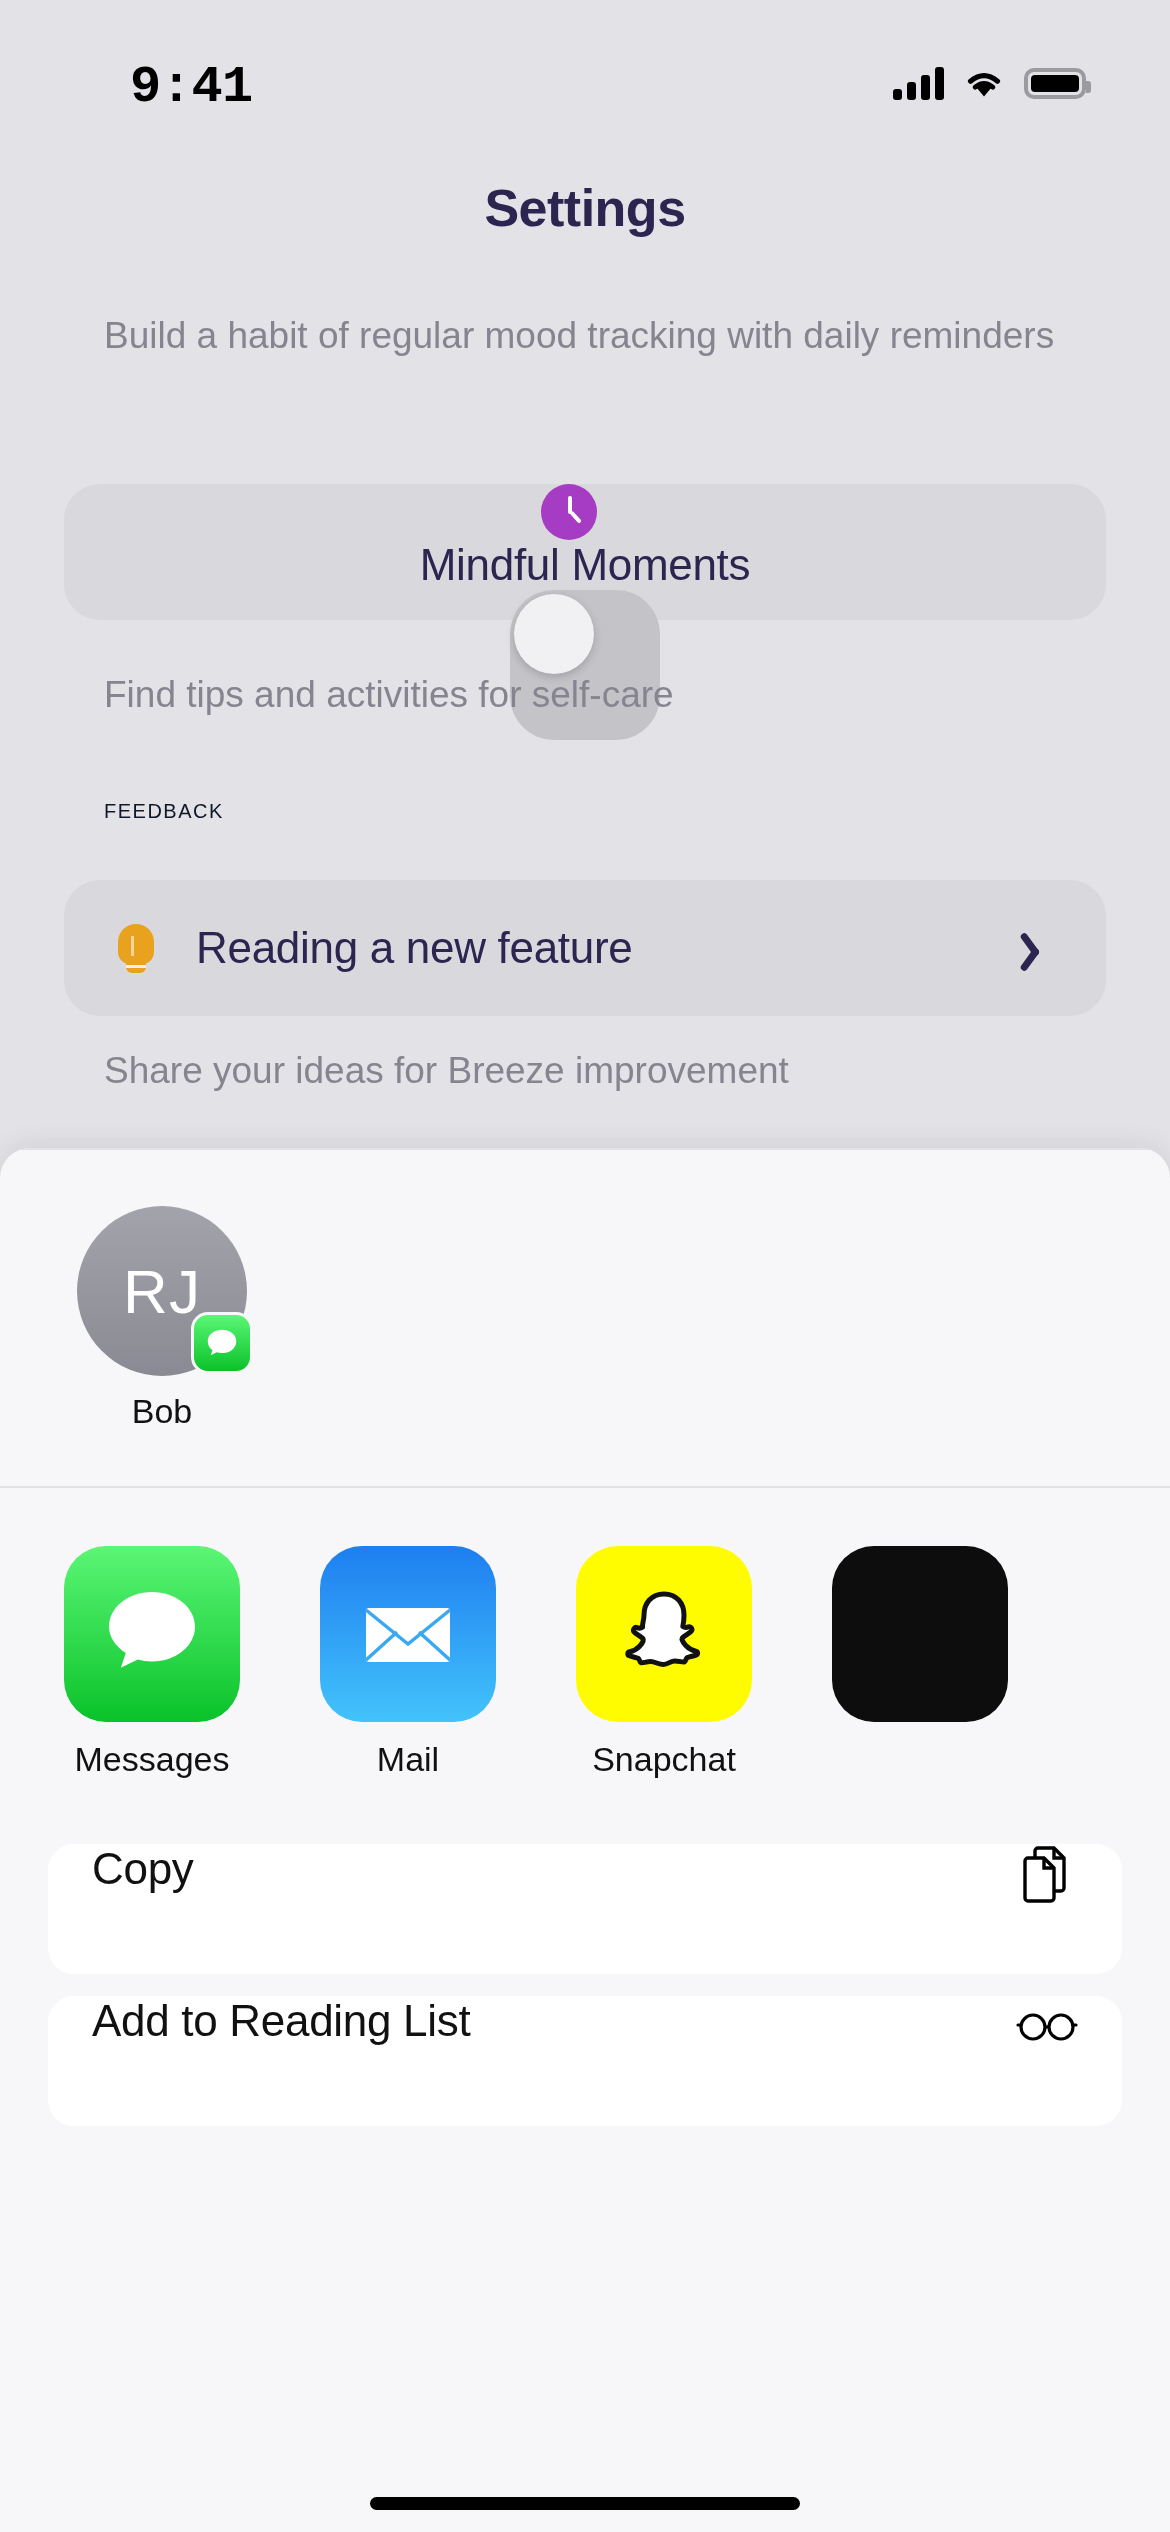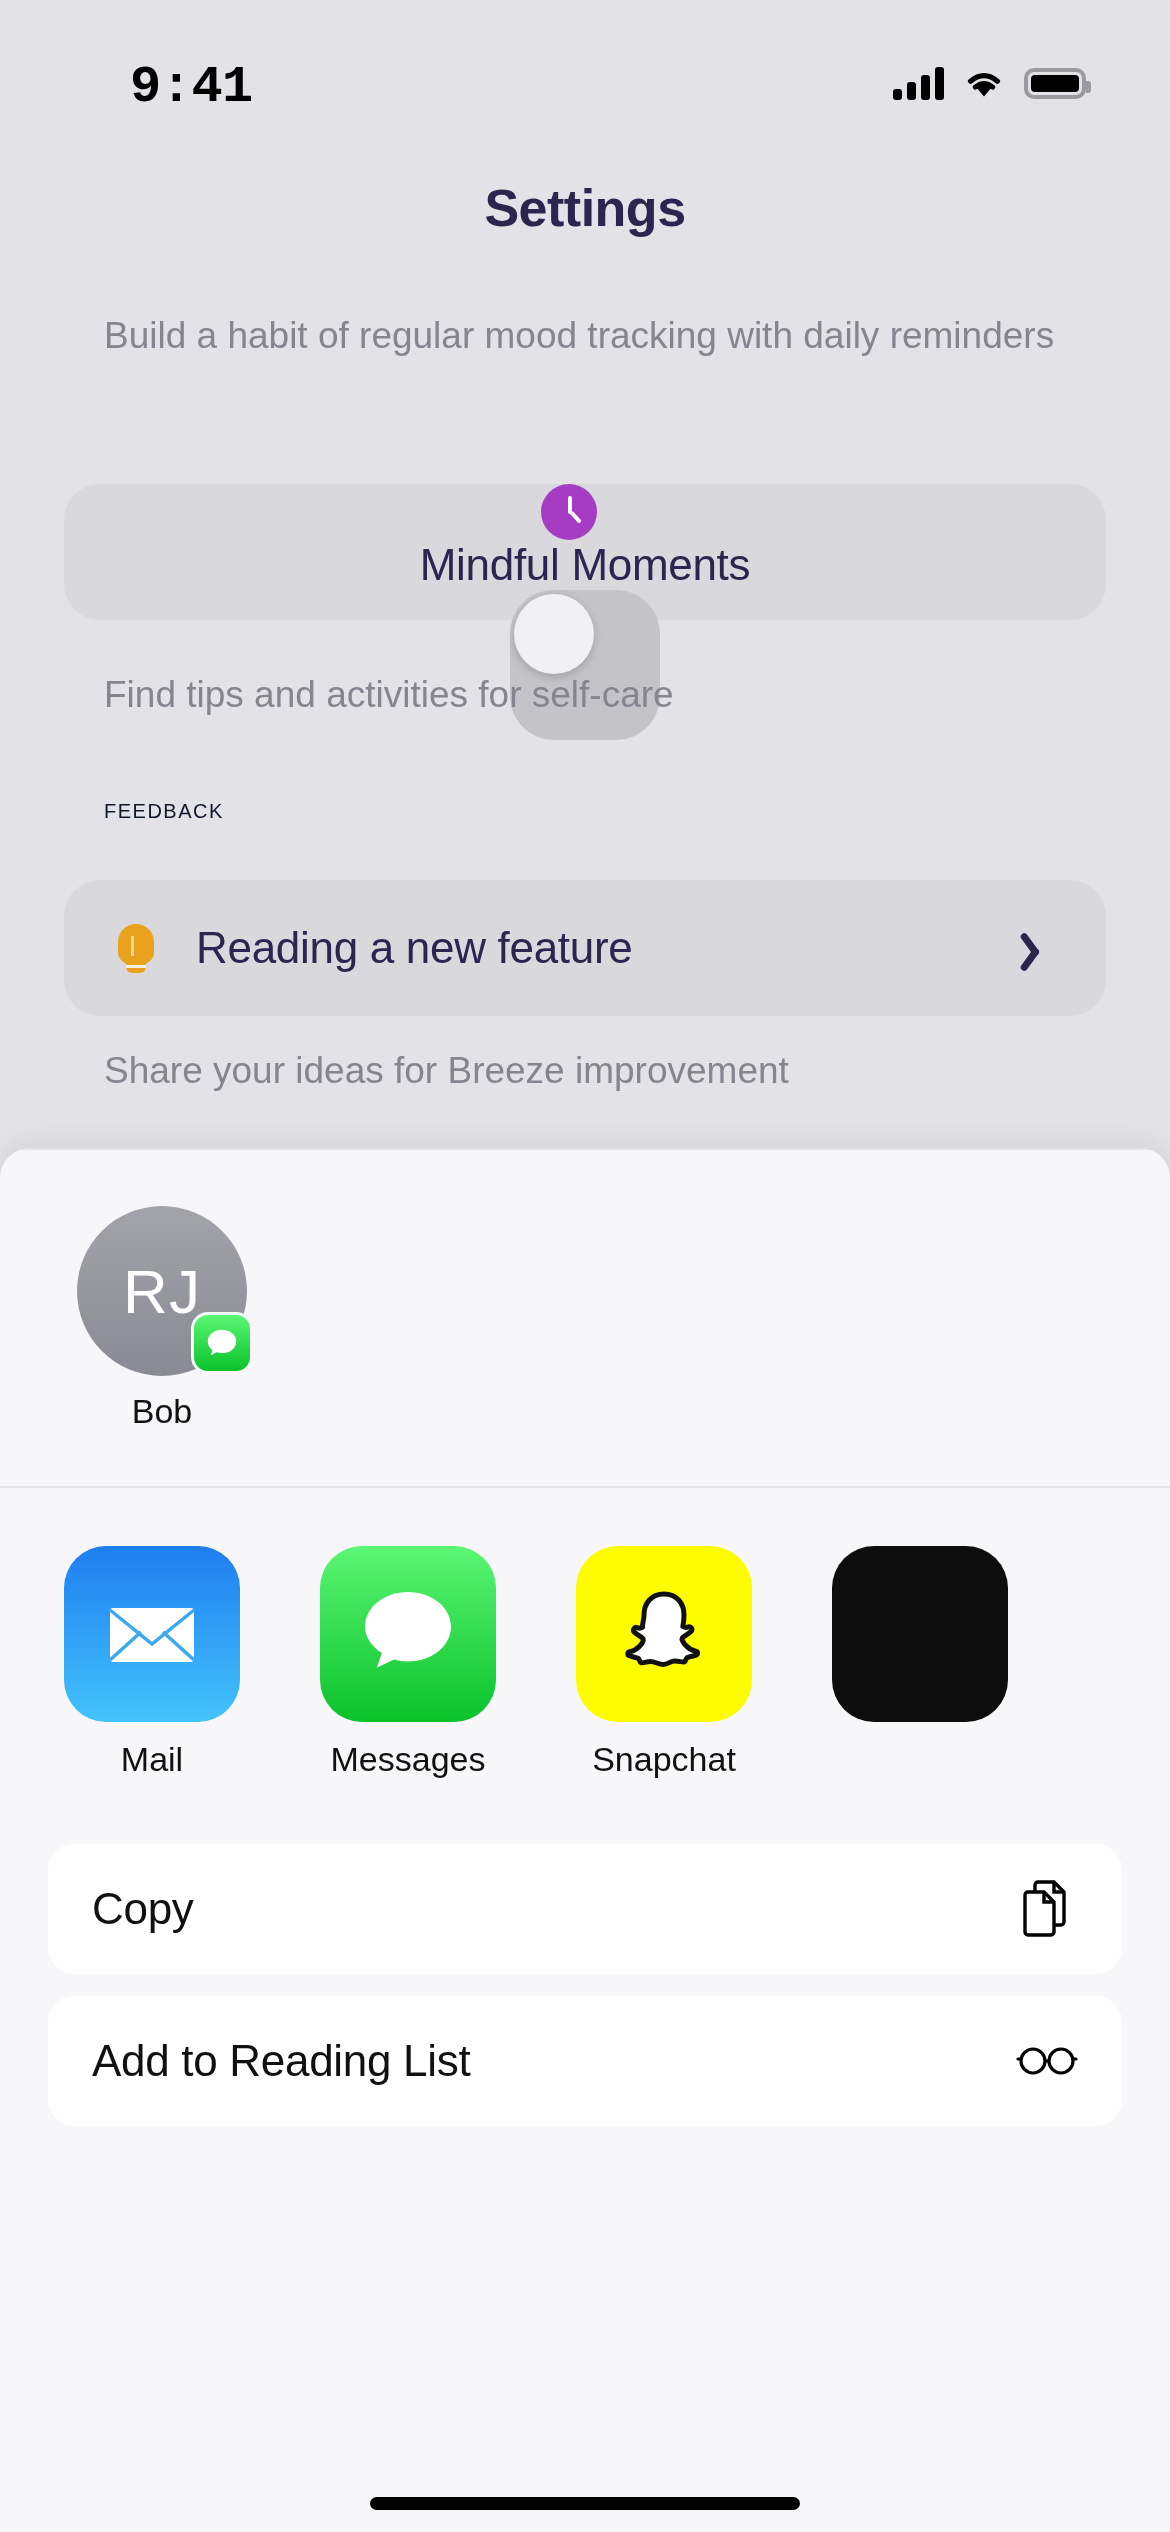--- a/index.html
+++ b/index.html
@@ -203,21 +203,21 @@
   .tile-airdrop { background:#fff; }
   .tile-messages { background:linear-gradient(180deg,#5bf675 0%,#0ac22a 100%); }
   .tile-mail { background:linear-gradient(180deg,#1e7ef0 0%,#43c3fb 100%); }
   .tile-snapchat { background:#fffc00; }
   .tile-dark { background:#0d0d0d; }
 
   
   .actions { padding:44px 48px 0 48px; }
   .action-row {
     height:130px; background:#fff; border-radius:26px;
-    display:flex; align-items:center; padding:0 44px;
+    display:flex; align-items:flex-start; padding:0 44px;
     margin-bottom:22px;
   }
   .action-label { flex:1; font-size:44px; color:#111; letter-spacing:-0.3px; }
   .action-ico { width:62px; height:62px; flex:0 0 62px; }
 
   .home-ind {
     position:absolute; left:50%; transform:translateX(-50%);
     bottom:22px; width:430px; height:13px; border-radius:7px; background:#000;
   }
 </style>
@@ -294,37 +294,37 @@
         <div class="contact-name">Bob</div>
       </div>
     </div>
 
     <div class="divider"></div>
 
     <div class="apps">
 
 
       <div class="app">
+        <div class="app-tile tile-messages">
+          <svg viewBox="0 0 120 120" width="120" height="120">
+            <path d="M60 18c24 0 43 15.5 43 34.7S84 87.4 60 87.4c-5 0-9.8-.7-14.2-2l-17 8.3 5-14.7C23.6 72.4 17 63 17 52.7 17 33.5 36 18 60 18z" fill="#fff"></path>
+          </svg>
+        </div>
+        <div class="app-name">Messages</div>
+      </div>
+
+      <div class="app">
         <div class="app-tile tile-mail">
           <svg viewBox="0 0 120 120" width="120" height="120">
             <rect x="18" y="34" width="84" height="54" rx="3" fill="#fff"></rect>
             <path d="M18 36 L60 70 L102 36" fill="none" stroke="#3aa9f2" stroke-width="3.5"></path>
             <path d="M18 86 L49 58 M102 86 L71 58" fill="none" stroke="#3aa9f2" stroke-width="3.5"></path>
           </svg>
         </div>
         <div class="app-name">Mail</div>
-      </div>
-
-      <div class="app">
-        <div class="app-tile tile-messages">
-          <svg viewBox="0 0 120 120" width="120" height="120">
-            <path d="M60 18c24 0 43 15.5 43 34.7S84 87.4 60 87.4c-5 0-9.8-.7-14.2-2l-17 8.3 5-14.7C23.6 72.4 17 63 17 52.7 17 33.5 36 18 60 18z" fill="#fff"></path>
-          </svg>
-        </div>
-        <div class="app-name">Messages</div>
       </div>
 
       <div class="app">
         <div class="app-tile tile-snapchat">
           <svg viewBox="0 0 120 120" width="120" height="120">
             <path d="M60 20c12.5 0 20 9 20 21 0 5-.6 9-1.2 11.5 1.4.9 3.6 1.2 5.6.4 2.6-1 4.8 2.4 2.6 4.6-2.2 2.2-7 4.4-8.6 6.4-1 1.4.6 4.6 3.4 7.6 2.8 3 7 5 10 5.6 2.4.5 2.3 3.2.2 4-3.2 1.3-7.8 1.8-9.2 2.8-1 .8-.8 3.4-2.4 4-1.8.7-5-1-9.6-1-4.4 0-6.6 3.6-11.4 3.6S51 87.6 46.6 87.6c-4.6 0-7.8 1.7-9.6 1-1.6-.6-1.4-3.2-2.4-4-1.4-1-6-1.5-9.2-2.8-2.1-.8-2.2-3.5.2-4 3-.6 7.2-2.6 10-5.6 2.8-3 4.4-6.2 3.4-7.6-1.6-2-6.4-4.2-8.6-6.4-2.2-2.2 0-5.6 2.6-4.6 2 .8 4.2.5 5.6-.4C38 49.9 40 46 40 41c0-12 7.5-21 20-21z" fill="#fff" stroke="#111" stroke-width="5" stroke-linejoin="round"></path>
           </svg>
         </div>
         <div class="app-name">Snapchat</div>
       </div>

